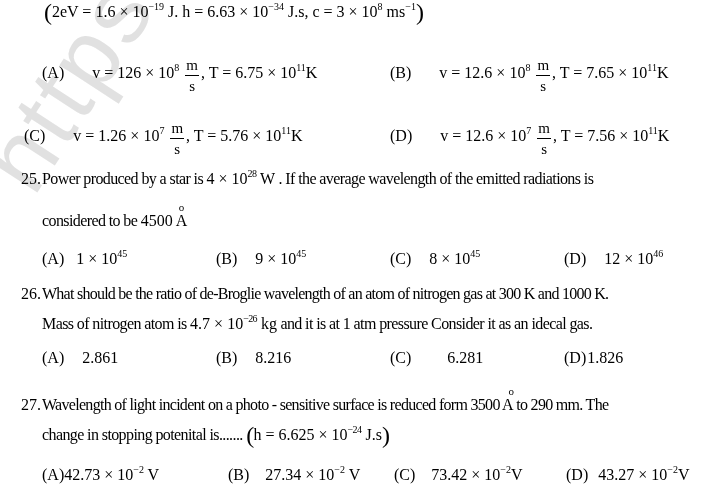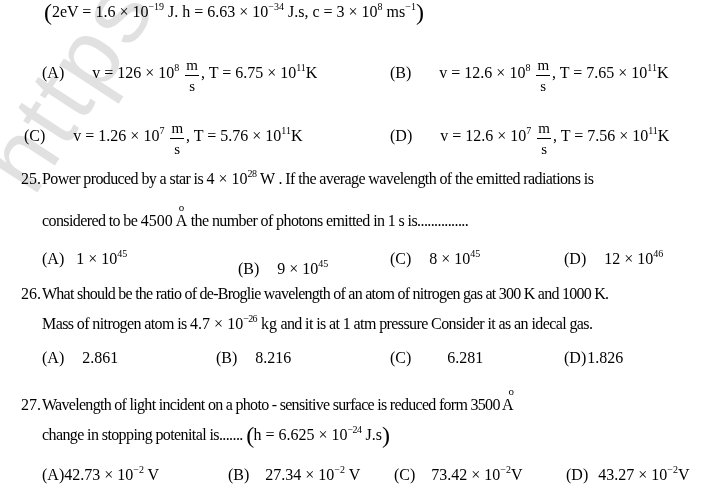--- a/index.html
+++ b/index.html
@@ -66,40 +66,40 @@
       <span class="num">m</span>
       <span class="den">s</span>
     </span><span>, T = 7.56 × 10</span><sup>11</sup><span>K</span>
 </div>
 
 <div class="abs" style="left:0px; top:170px;"><span class="qnum">25.</span></div>
 <div class="abs narrow" style="left:42px; top:170px;">
   <span>Power produced by a star is </span><span style="letter-spacing:0">4  × 10</span><sup>28</sup><span style="letter-spacing:0"> W</span><span> . If the average wavelength of the emitted radiations is</span>
 </div>
 <div class="abs narrow" style="left:42px; top:212px;">
-  <span>considered to be </span><span class="angs" style="letter-spacing:0;"><span>4500 A</span><span class="ring" style="left:38px;">o</span></span><span> the number of photons emitted in 1 s is...............</span>
+  <span>considered to be </span><span class="angs" style="letter-spacing:0;"><span>4500 A</span><span class="ring" style="left:38px;">o</span></span>
 </div>
 <div class="abs" style="left:42px; top:250px;"><span>(A)</span><span style="margin-left:12px">1 × 10</span><sup>45</sup></div>
-<div class="abs" style="left:216px; top:260px;margin-left:22px;"><span>(B)</span><span style="margin-left:18px">9 × 10</span><sup>45</sup></div>
+<div class="abs" style="left:216px; top:250px;"><span>(B)</span><span style="margin-left:18px">9 × 10</span><sup>45</sup></div>
 <div class="abs" style="left:390px; top:250px;"><span>(C)</span><span style="margin-left:18px">8 × 10</span><sup>45</sup></div>
 <div class="abs" style="left:564px; top:250px;"><span>(D)</span><span style="margin-left:18px">12 × 10</span><sup>46</sup></div>
 
 <div class="abs" style="left:0px; top:285px;"><span class="qnum">26.</span></div>
 <div class="abs narrow" style="left:42px; top:285px; letter-spacing:-0.75px;font-family:Liberation Serif, serif;"><span>What should be the ratio of de-Broglie wavelength of an atom of nitrogen gas at 300 K and 1000 K.</span></div>
 <div class="abs narrow" style="left:42px; top:315px;">
   <span>Mass of nitrogen atom is </span><span style="letter-spacing:0">4.7 × 10</span><sup>−26</sup><span style="letter-spacing:0"> kg</span><span>  and it is at 1 atm pressure Consider it as an idecal gas.</span>
 </div>
 <div class="abs" style="left:42px; top:349px;"><span>(A)</span><span style="margin-left:18px">2.861</span></div>
 <div class="abs" style="left:216px; top:349px;"><span>(B)</span><span style="margin-left:18px">8.216</span></div>
 <div class="abs" style="left:390px; top:349px;"><span>(C)</span><span style="margin-left:36px">6.281</span></div>
 <div class="abs" style="left:564px; top:349px;"><span>(D)</span><span style="margin-left:1px">1.826</span></div>
 
 <div class="abs" style="left:0px; top:396px;"><span class="qnum">27.</span></div>
 <div class="abs narrow" style="left:42px; top:396px; letter-spacing:-0.7px;">
-  <span>Wavelength of light incident on a photo - sensitive surface is reduced form </span><span class="angs"><span>3500 A</span><span class="ring" style="left:38px;">o</span></span>
+  <span>Wavelength of light incident on a photo - sensitive surface is reduced form </span><span class="angs"><span>3500 A</span><span class="ring" style="left:38px;">o</span></span><span>  to 290 mm. The</span>
 </div>
 <div class="abs narrow" style="left:42px; top:426px;">
   <span>change in stopping potenital is....... </span><span class="paren">(</span><span style="letter-spacing:0">h = 6.625 × 10</span><sup>−24</sup><span style="letter-spacing:0"> J.s</span><span class="paren">)</span>
 </div>
 <div class="abs" style="left:42px; top:466px;"><span>(A)</span><span style="">42.73 × 10</span><sup>−2</sup><span> V</span></div>
 <div class="abs" style="left:228px; top:466px;"><span>(B)</span><span style="margin-left:16px">27.34 × 10</span><sup>−2</sup><span> V</span></div>
 <div class="abs" style="left:394px; top:466px;"><span>(C)</span><span style="margin-left:16px">73.42 × 10</span><sup>−2</sup><span>V</span></div>
 <div class="abs" style="left:566px; top:466px;"><span>(D)</span><span style="margin-left:10px">43.27 × 10</span><sup>−2</sup><span>V</span></div>
 
 </body></html>

